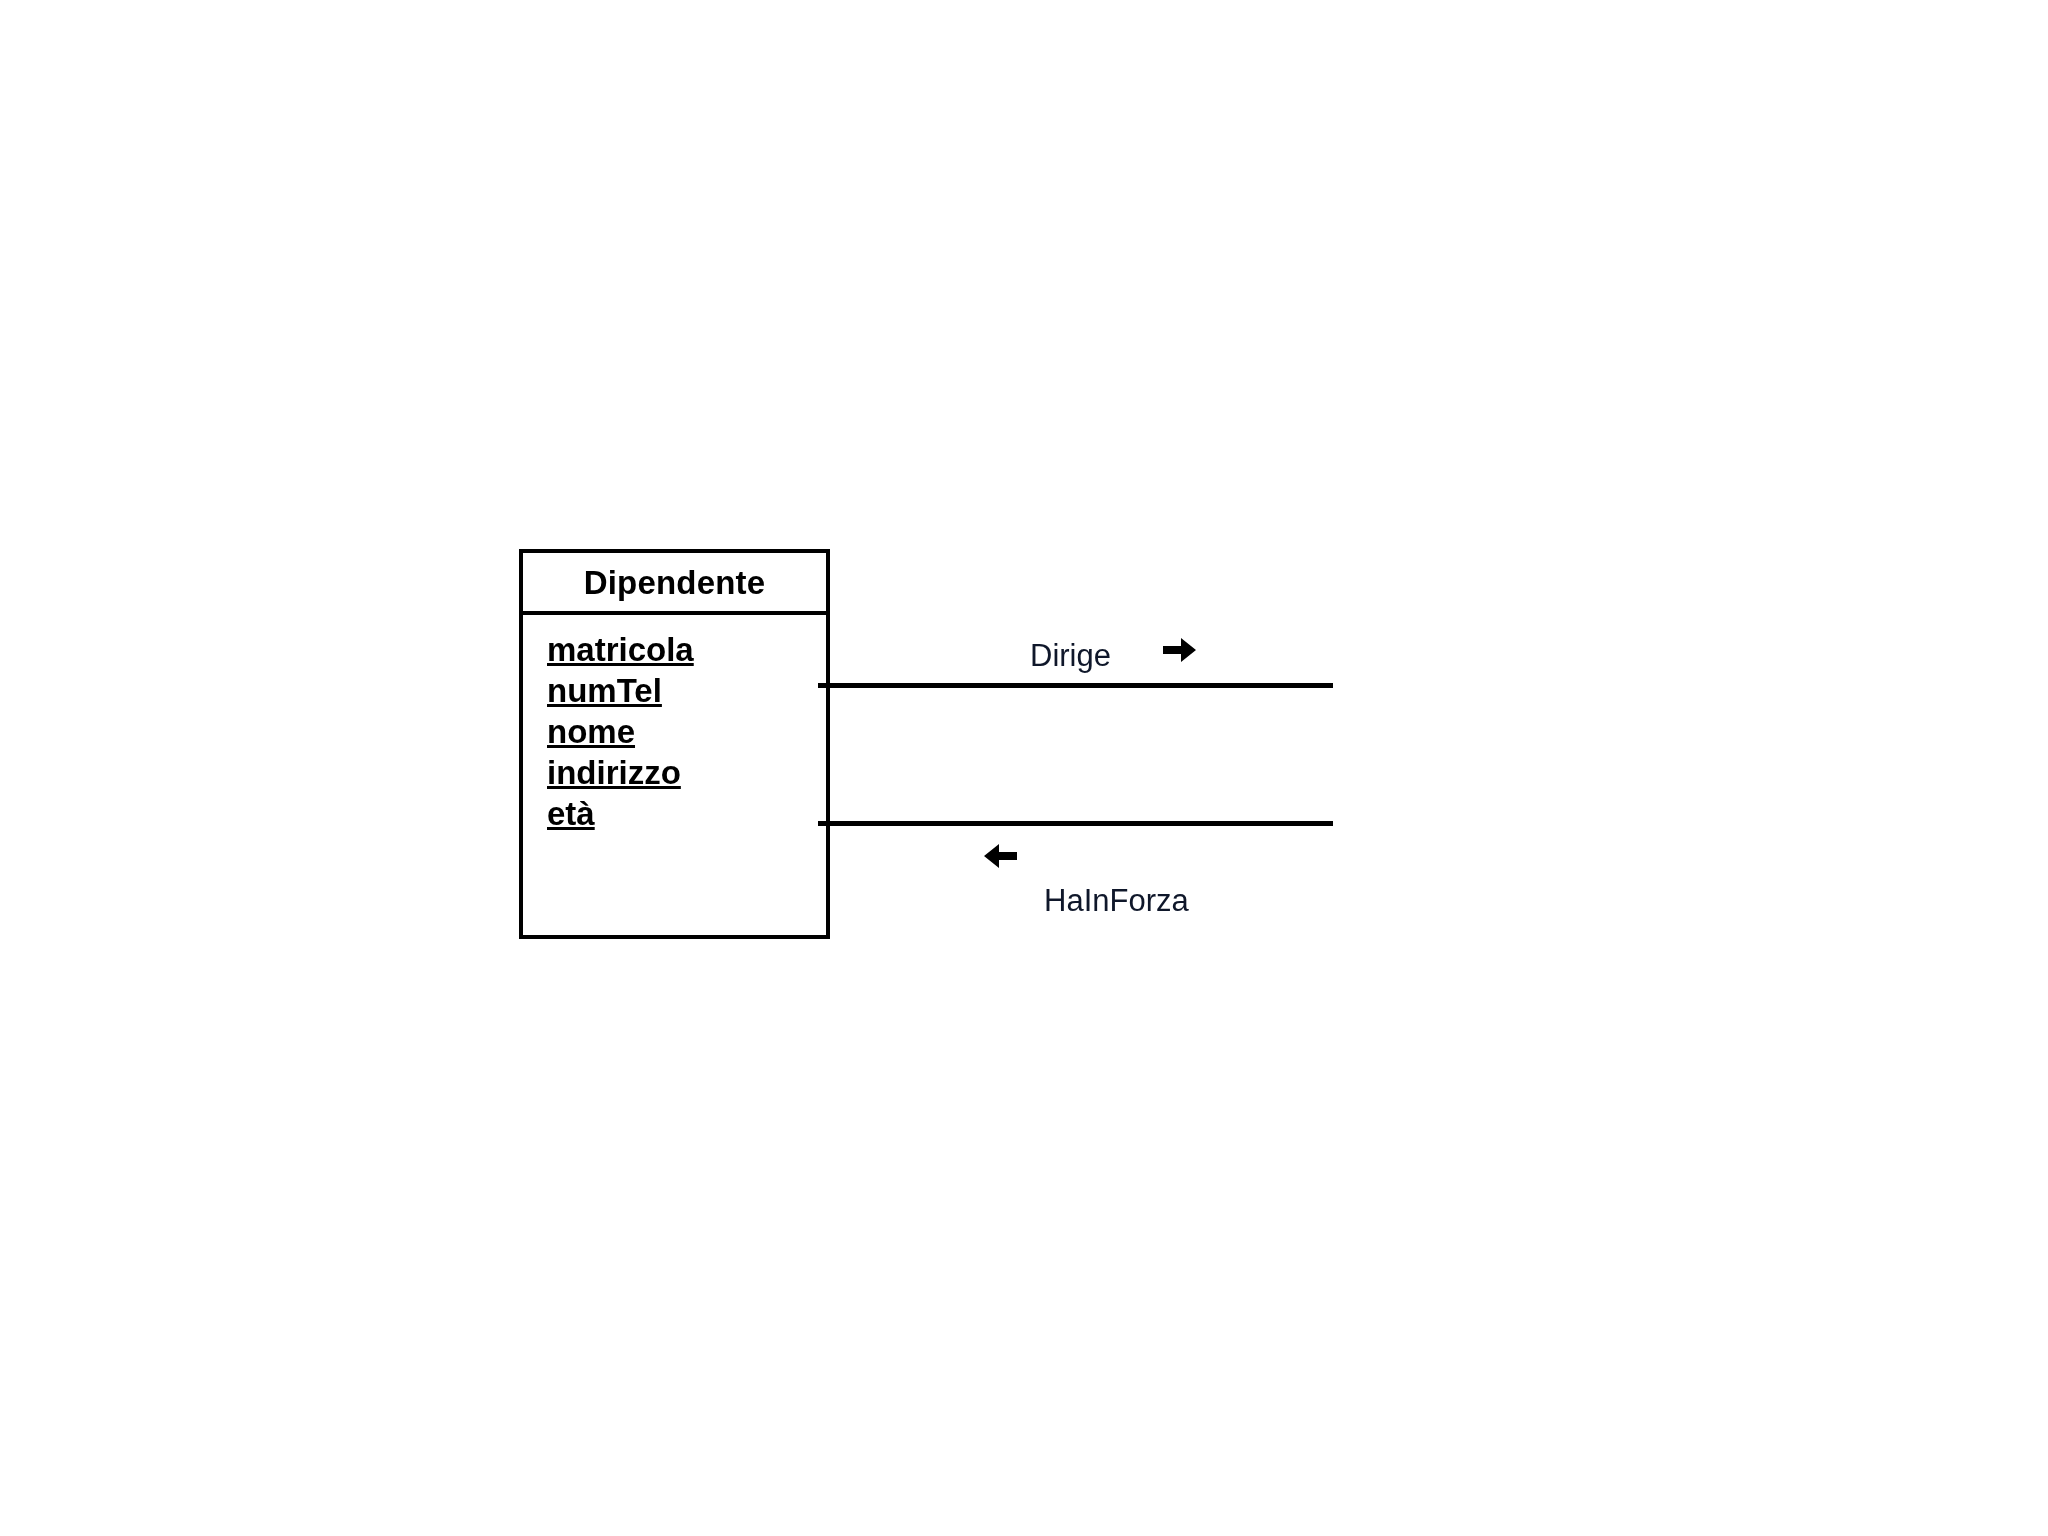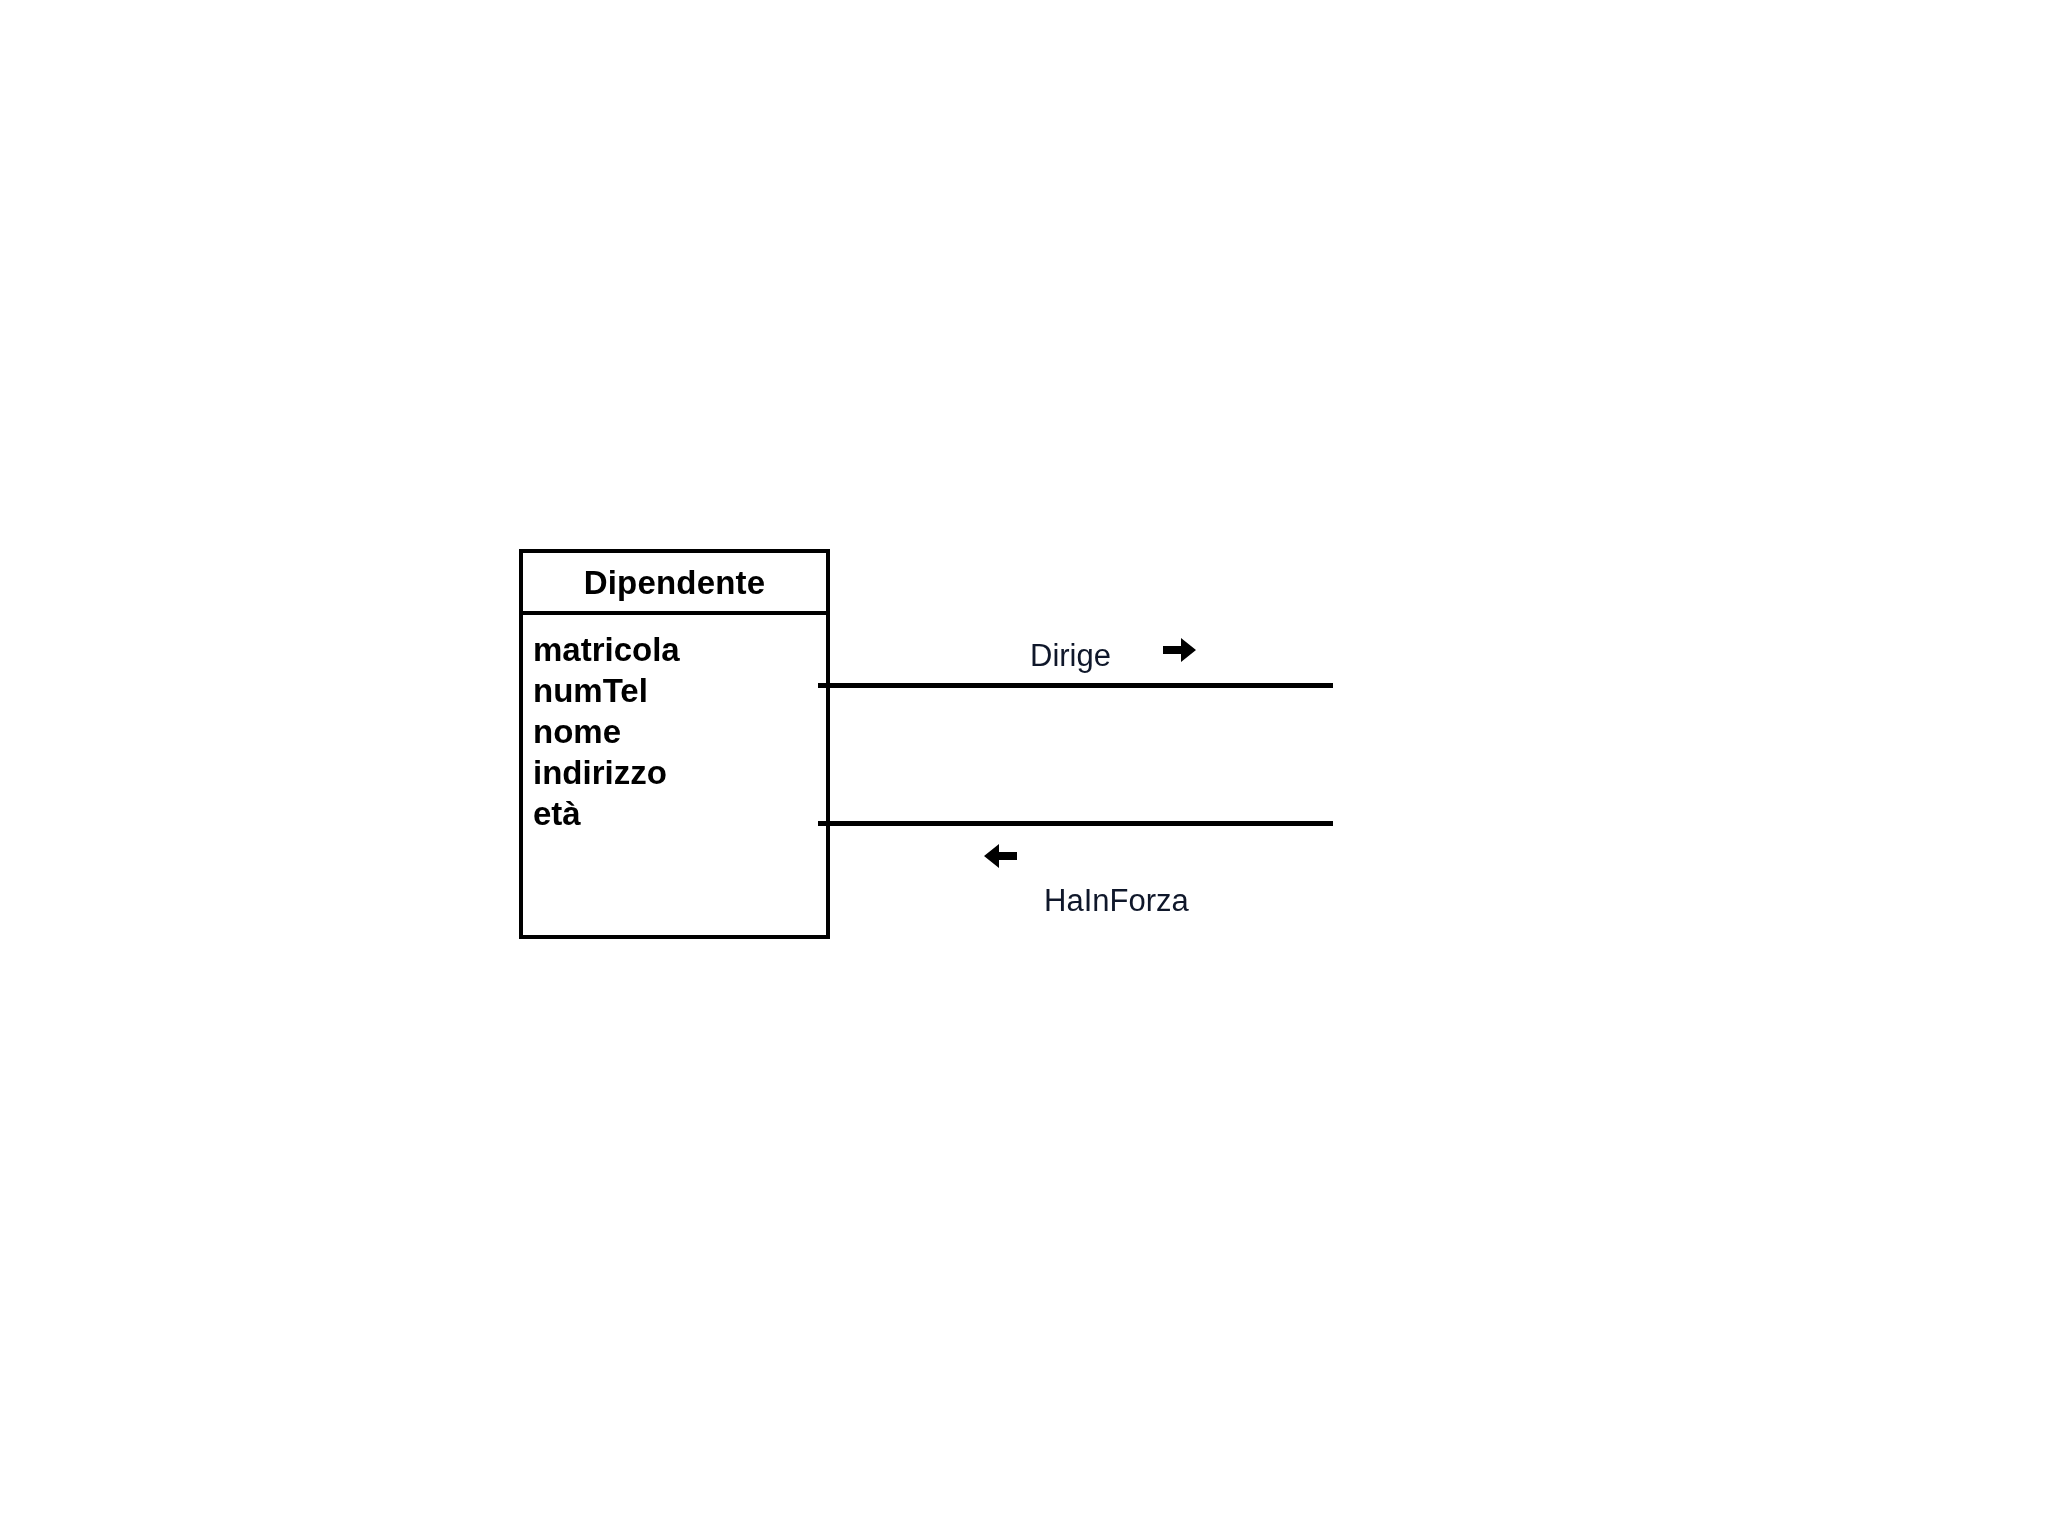--- a/index.html
+++ b/index.html
@@ -36,22 +36,23 @@
     box-sizing: border-box;
   }
   .class-name {
     font-size: 33px;
     font-weight: bold;
     color: #000000;
     letter-spacing: 0.2px;
     line-height: 1;
   }
   .attr-list {
-    padding: 14px 0 0 10px;
+    padding: 14px 0 0 24px;
     box-sizing: border-box;
+    text-decoration: underline;
   }
   .attr {
     font-size: 33px;
     font-weight: bold;
     color: #000000;
     line-height: 41px;
     white-space: pre;
   }
   .attr.indent {
     padding-left: 28px;

